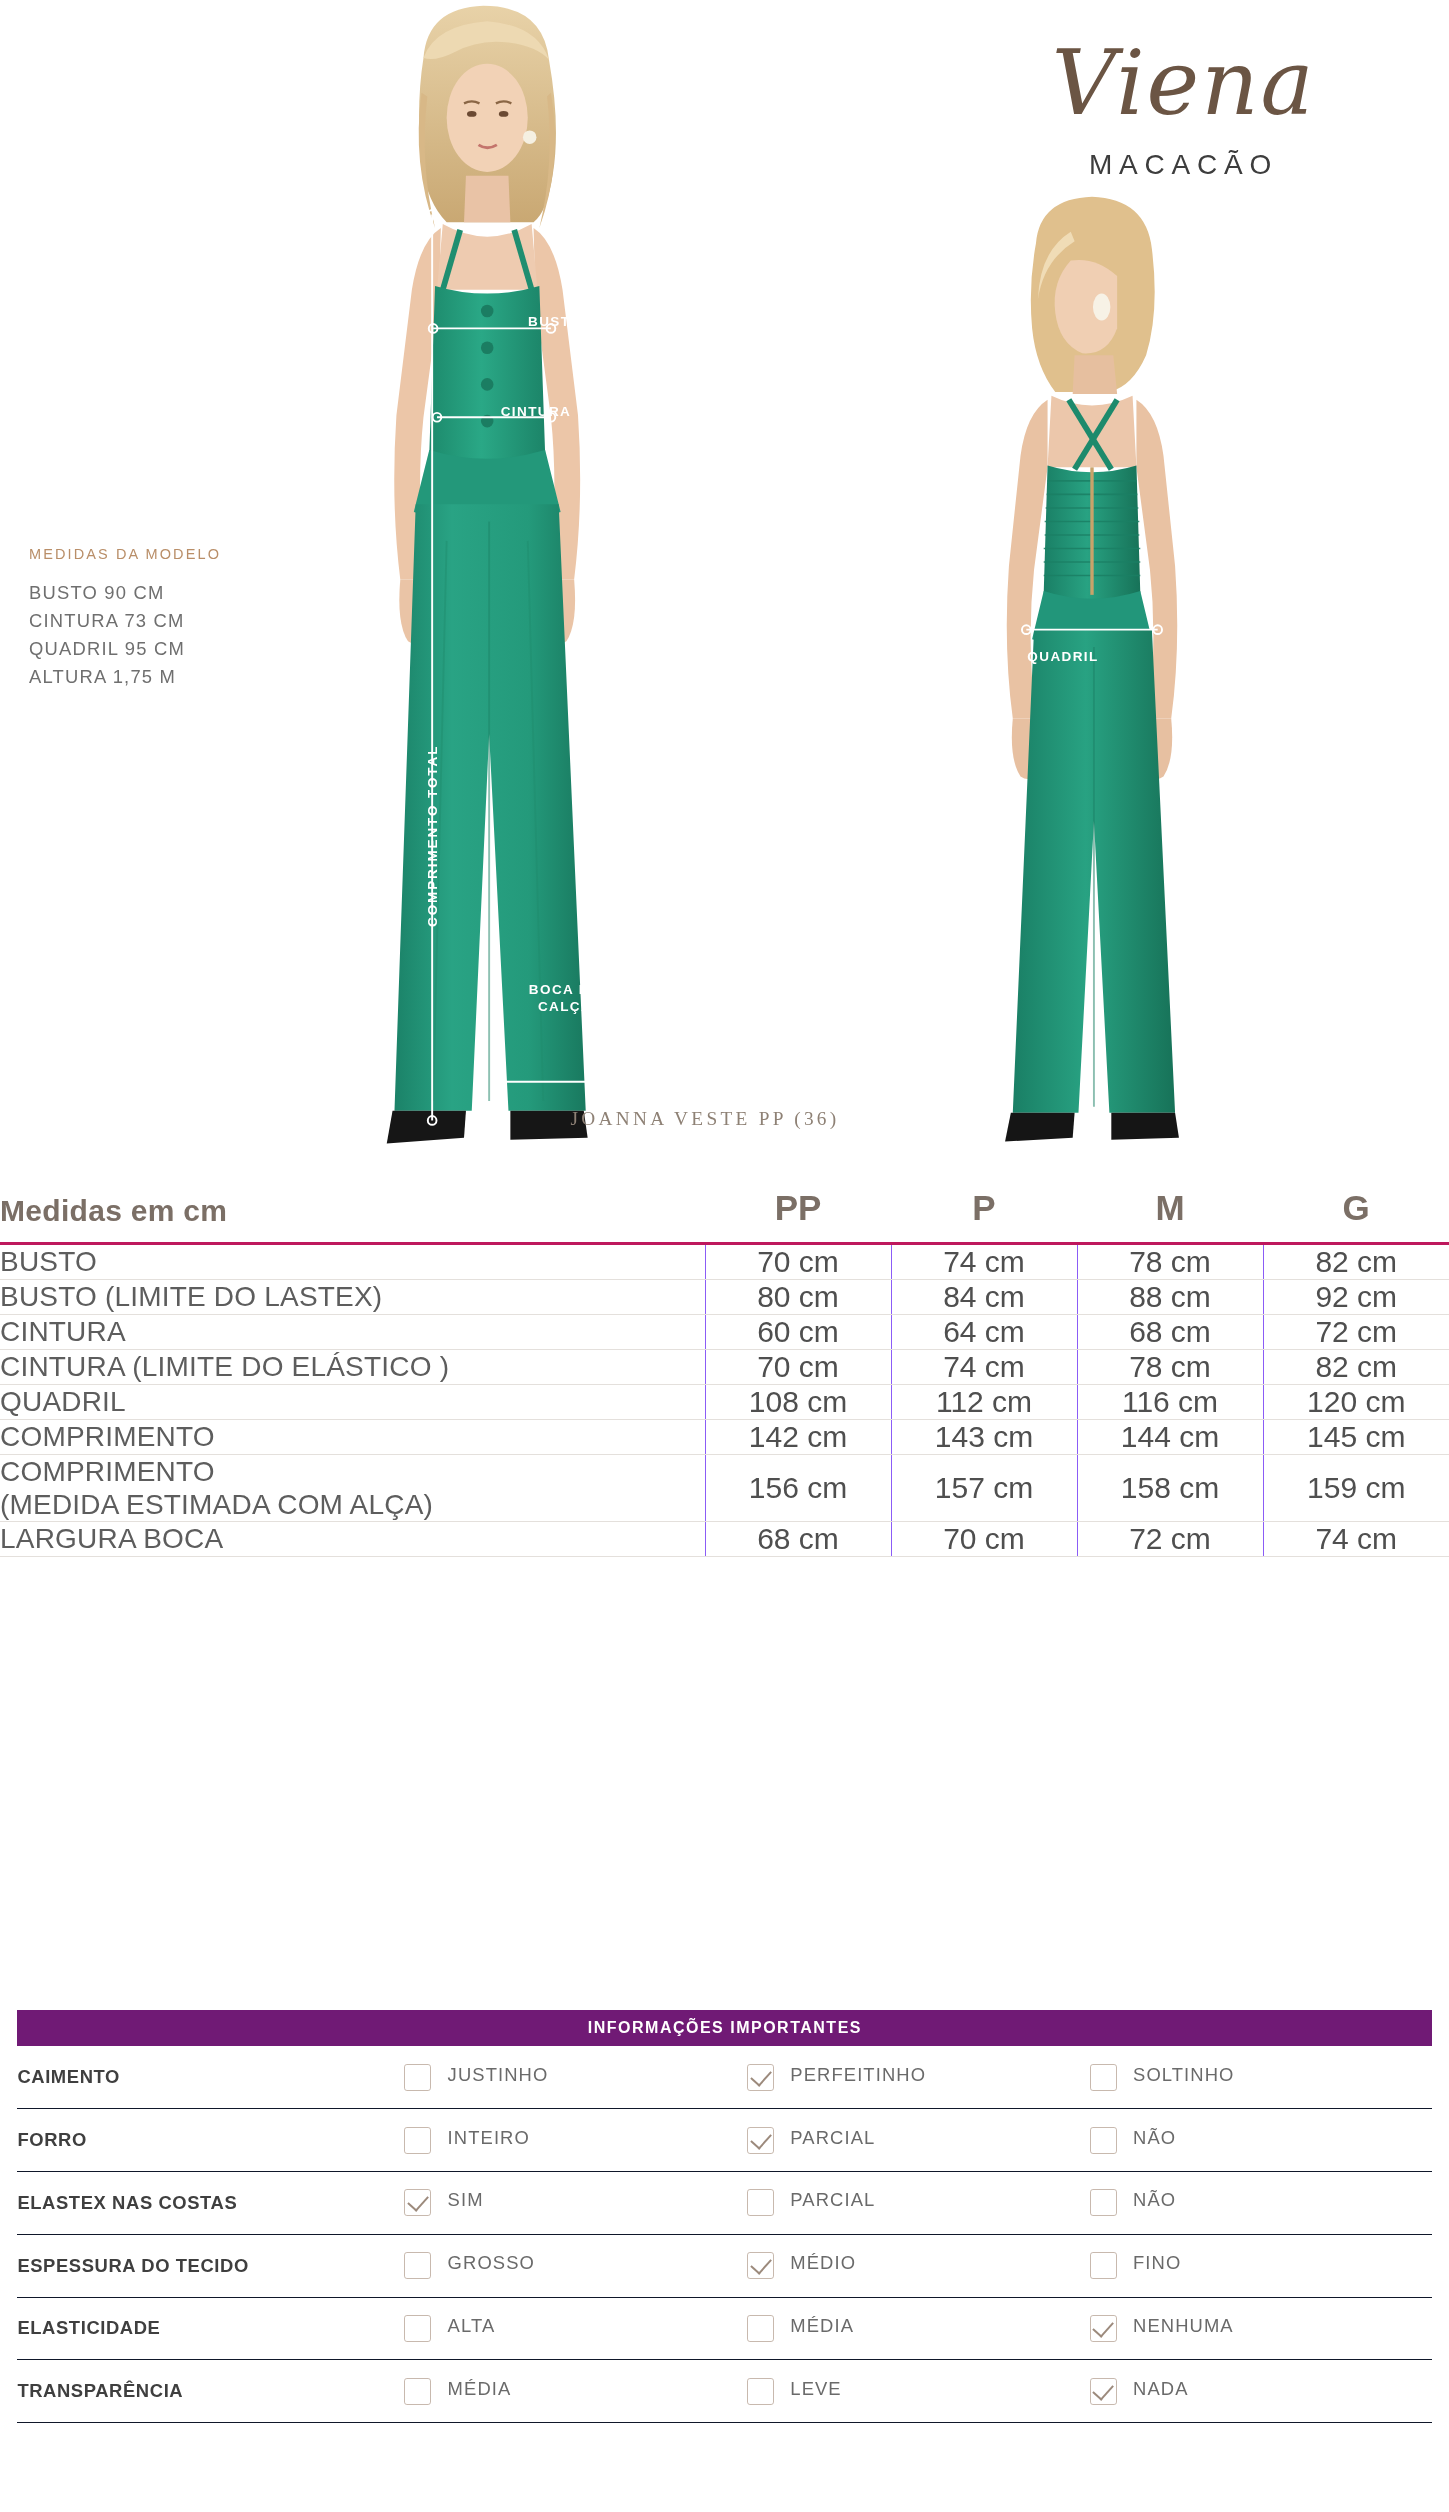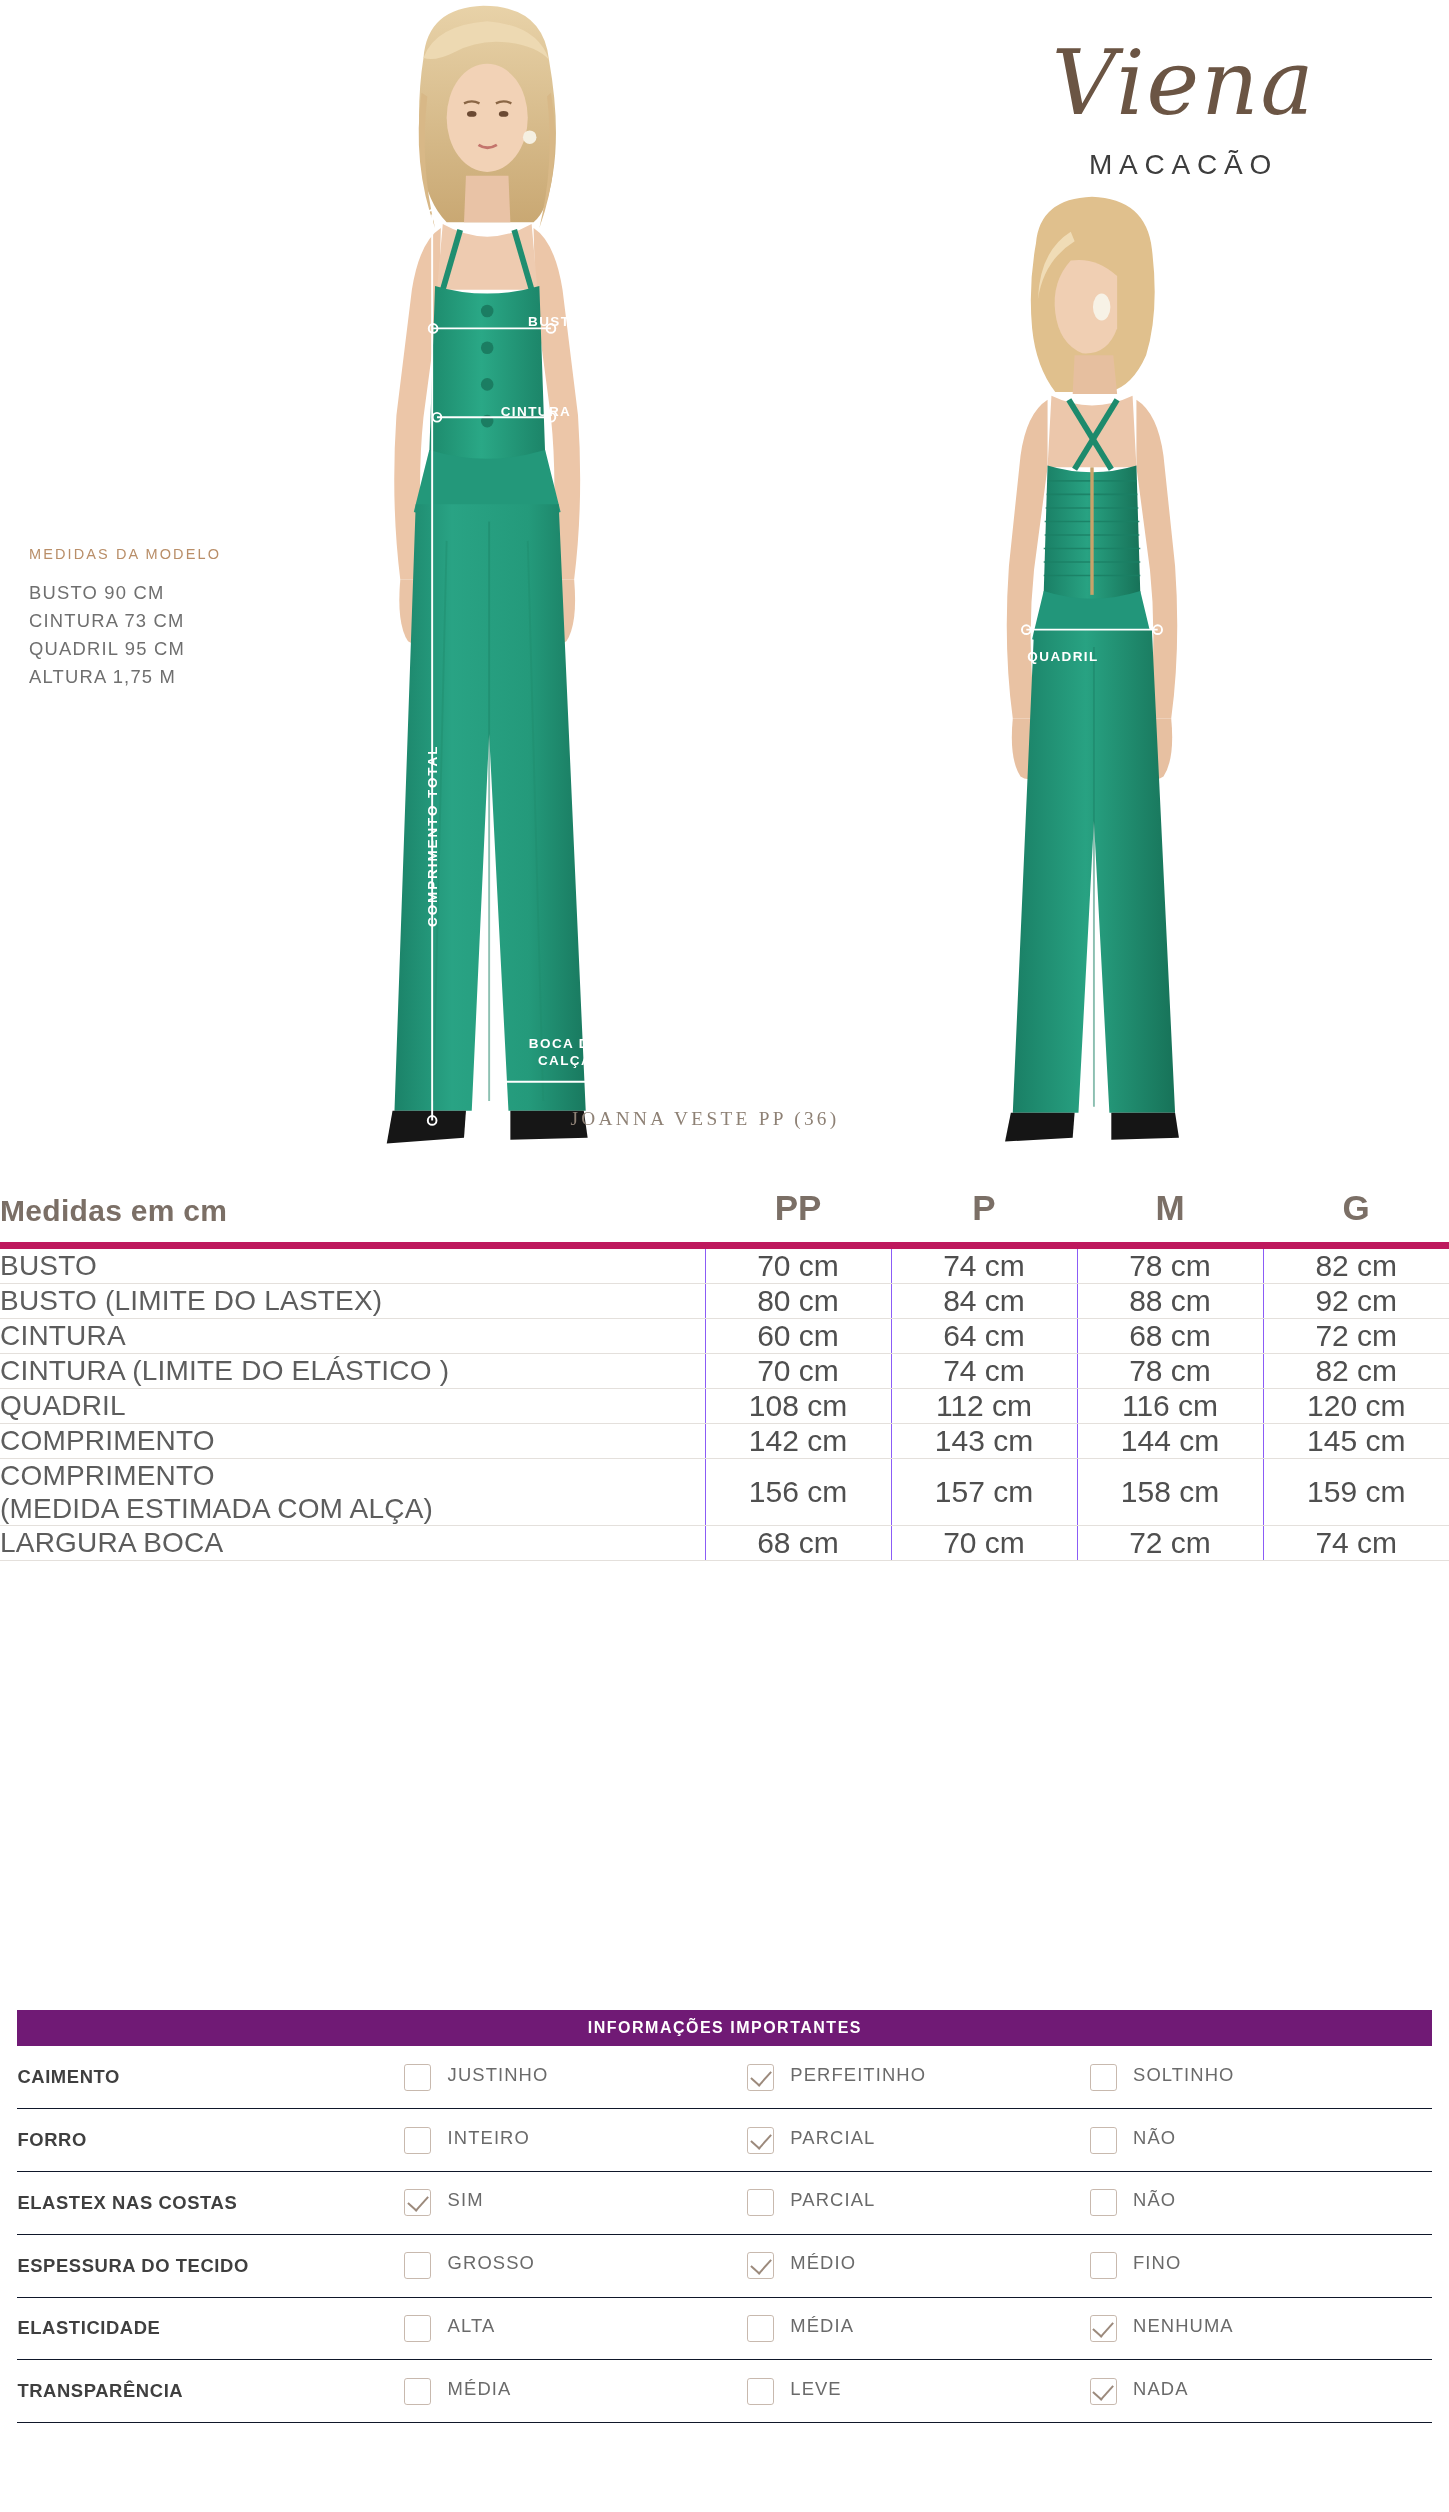--- a/index.html
+++ b/index.html
@@ -105,21 +105,21 @@
   table.sizes {
     width:1449px;
     border-collapse:collapse;
     table-layout:fixed;
   }
   table.sizes th, table.sizes td {
     border-bottom:1px solid #e4e0dc;
     padding:0;
   }
   table.sizes thead th {
-    border-bottom:7px solid #be185d;
+    border-bottom:3px solid #be185d;
     padding-bottom:13.5px;
     vertical-align:bottom;
   }
   .hdr-label {
     text-align:left;
     padding-left:7.7px;
     font-size:30px;
     font-weight:bold;
     color:#7b6f66;
     letter-spacing:0.3px;
@@ -308,21 +308,21 @@
     <circle cx="117" cy="1160" r="4.5" fill="none" stroke="#ffffff" stroke-width="2"></circle>
 
     <line x1="185" y1="1120" x2="300" y2="1120" stroke="#ffffff" stroke-width="2"></line>
     <circle cx="185" cy="1120" r="4.5" fill="none" stroke="#ffffff" stroke-width="2"></circle>
     <circle cx="300" cy="1120" r="4.5" fill="none" stroke="#ffffff" stroke-width="2"></circle>
   </svg>
 
   <div class="annot" style="left:502px; top:314px; width:106px;">BUSTO</div>
   <div class="annot" style="left:473px; top:404px; width:126px;">CINTURA</div>
   <div class="annot vertical" style="left:425px; top:739px; height:193px;">COMPRIMENTO TOTAL</div>
-  <div class="annot" style="left:502px; top:1036px; width:126px; line-height:1.25;">
+  <div class="annot" style="left:502px; top:982px; width:126px; line-height:1.25;">
     <span>BOCA DA</span><br>
     <span>CALÇA</span>
   </div>
 
   <svg class="figure fig-back" viewBox="0 0 300 1000" xmlns="http://www.w3.org/2000/svg">
     <defs>
       <linearGradient id="tealB" x1="0" y1="0" x2="1" y2="0">
         <stop offset="0%" stop-color="#1a7f65"></stop>
           <stop offset="45%" stop-color="#28a282"></stop>
           <stop offset="100%" stop-color="#177258"></stop>

